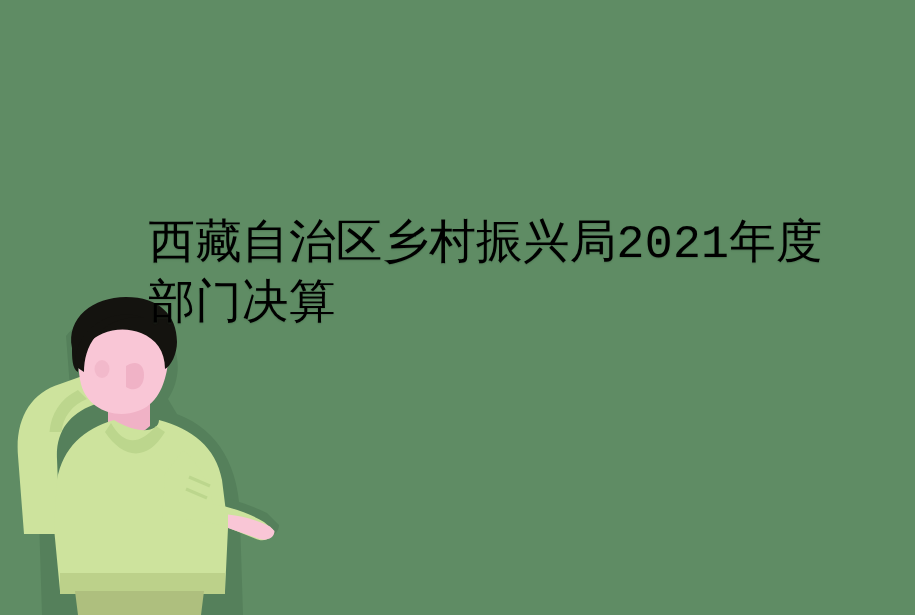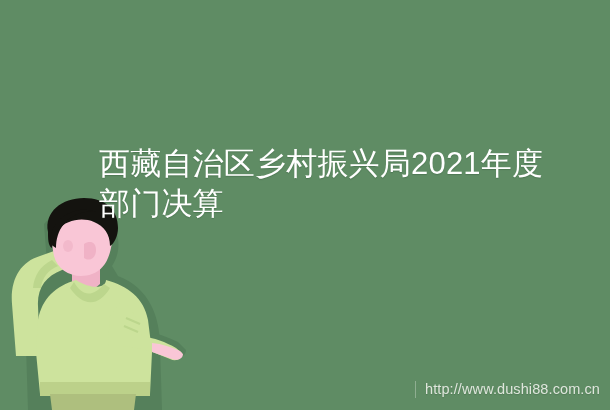--- a/index.html
+++ b/index.html
@@ -23,27 +23,28 @@
     inset: 0;
     background: #5f8c64;
   }
 
   
   .title-block {
     position: absolute;
     left: 99px;
     top: 144px;
     width: 460px;
-    color: #ffffff;
+    color: #000000;
     font-size: 31px;
     line-height: 40px;
     letter-spacing: 0.2px;
     font-weight: 400;
     white-space: pre-wrap;
     text-shadow: 0 1px 1px rgba(40, 70, 45, 0.28);
+    font-family: Liberation Mono, monospace;
   }
 
   
   .figure {
     position: absolute;
     left: 0;
     top: 196px;
     width: 200px;
     height: 214px;
   }
@@ -142,18 +143,14 @@
 
         <path d="M40 186 L150 186 L150 200 L40 200 Z" fill="#bcd18a"></path>
 
         <path d="M50 198 L136 198 L134 214 L52 214 Z" fill="#aebf7e"></path>
       </g>
     </svg>
   </div>
 
   <div class="title-block">西藏自治区乡村振兴局2021年度部门决算</div>
 
-  <div class="watermark">
-    <span class="divider"></span>
-    <span class="url">http://www.dushi88.com.cn</span>
-  </div>
 
 </div>
 
 </body></html>

